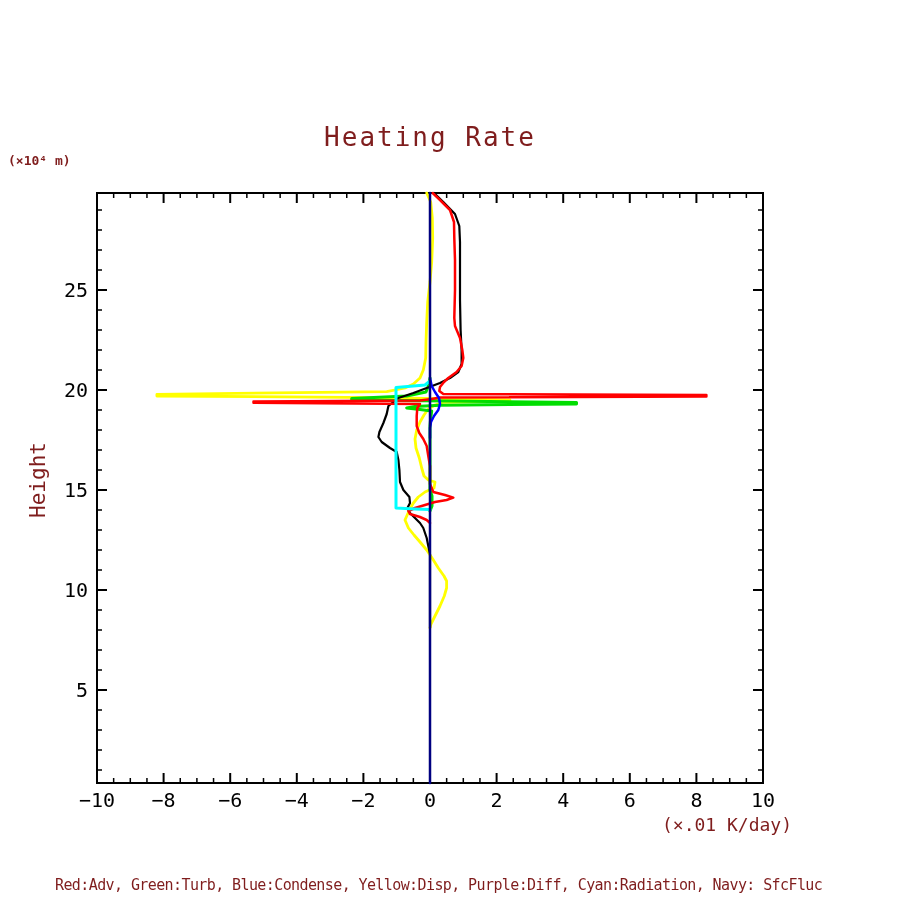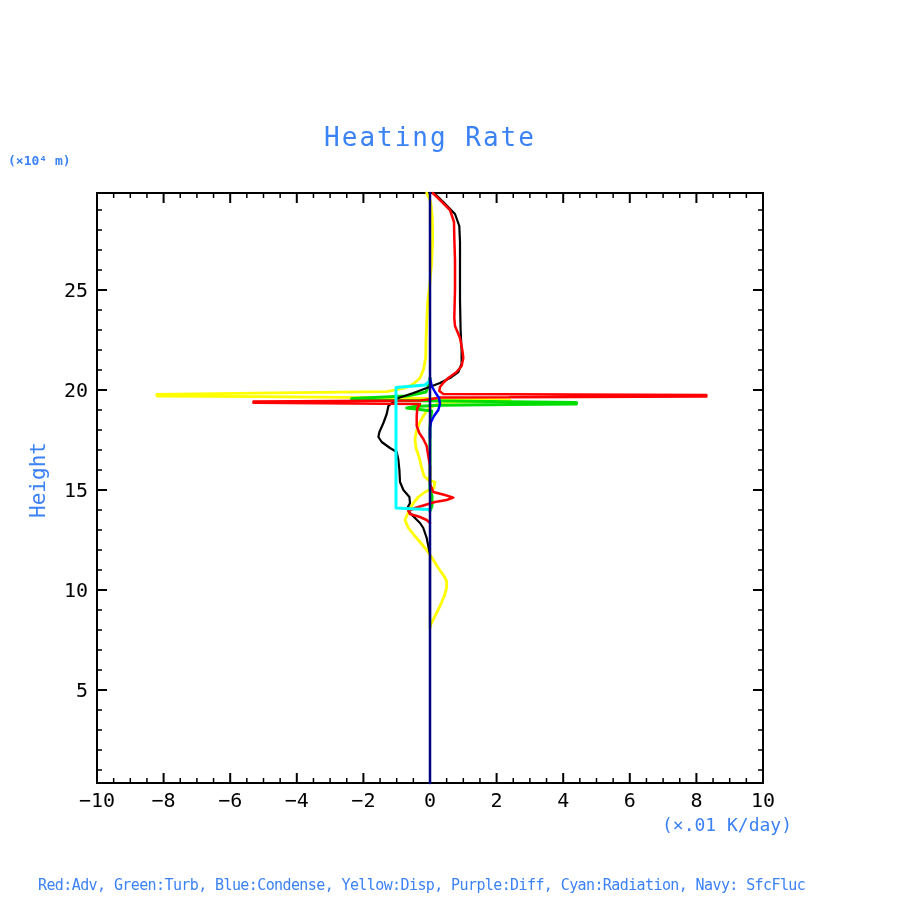--- a/index.html
+++ b/index.html
@@ -1,25 +1,25 @@
 <!DOCTYPE html>
 <html><head>
 <meta charset="utf-8">
 <style>
   html,body{margin:0;padding:0;background:#ffffff;}
   .page{position:relative;width:904px;height:904px;background:#ffffff;overflow:hidden;
-        font-family:"DejaVu Sans Mono",monospace;color:#3b82f6;}
+        font-family:"DejaVu Sans Mono",monospace;color:#7f1d1d;}
   .chart-title{position:absolute;left:430px;top:122px;transform:translateX(-50%);
         font-size:26px;font-weight:normal;letter-spacing:2px;white-space:nowrap;}
   .y-unit{position:absolute;left:8px;top:153px;font-size:13px;white-space:nowrap;font-weight:bold;}
   .y-title{position:absolute;left:38px;top:480px;font-size:21px;white-space:nowrap;
         transform:translate(-50%,-50%) rotate(-90deg);}
   .x-unit{position:absolute;left:792px;top:814px;font-size:18px;white-space:nowrap;
         transform:translateX(-100%);text-align:center;}
-  .legend-line{position:absolute;left:38px;top:876px;font-size:15px;letter-spacing:-0.6px;
+  .legend-line{position:absolute;left:55px;top:876px;font-size:15px;letter-spacing:-0.6px;
         white-space:nowrap;}
   svg{position:absolute;left:0;top:0;}
   text{font-family:"DejaVu Sans Mono",monospace;}
 </style>
 </head>
 <body>
 
 <div class="page">
   <div class="chart-title">Heating Rate</div>
   <div class="y-unit">(×10⁴ m)</div>

